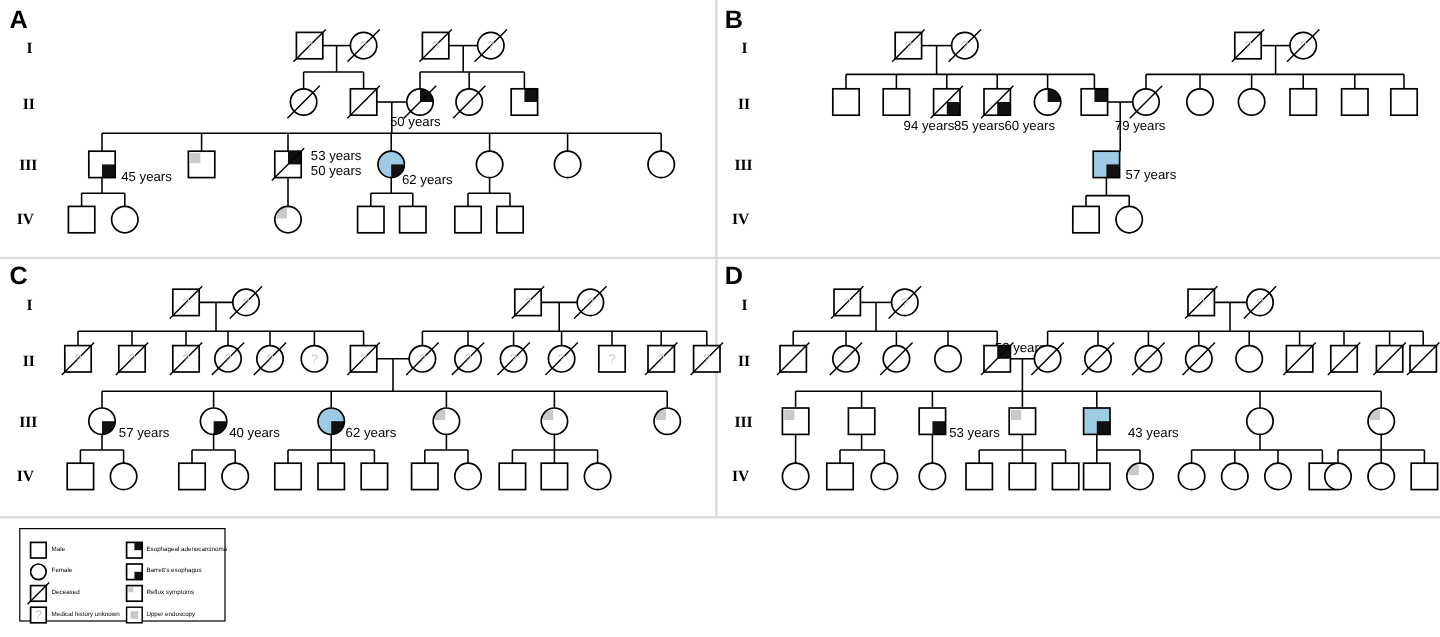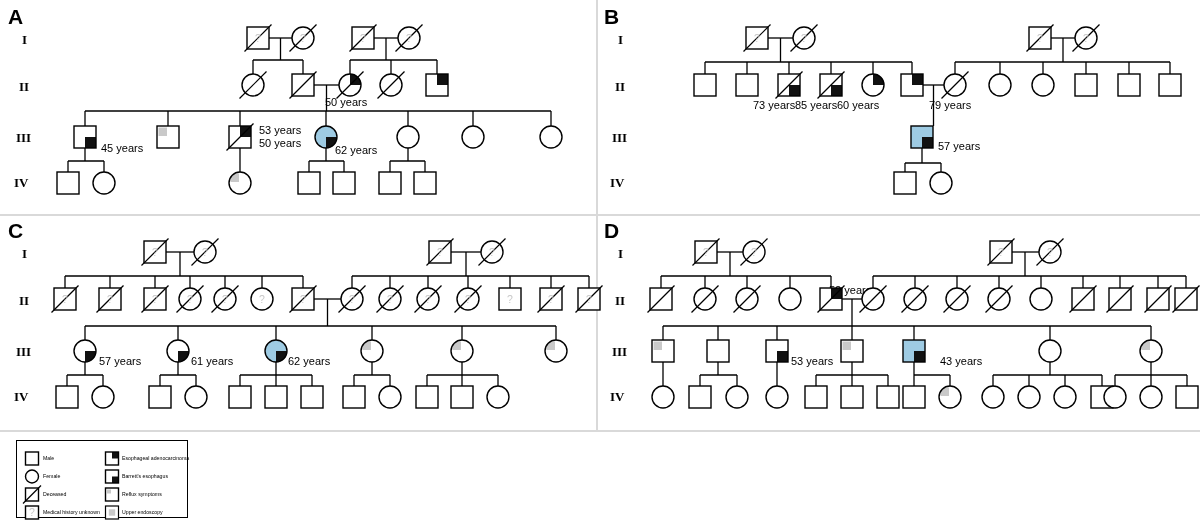--- a/index.html
+++ b/index.html
@@ -47,28 +47,28 @@
   <div class="gen-label" style="left:615px;top:294px;">II</div>
   <div class="gen-label" style="left:612px;top:345px;">III</div>
   <div class="gen-label" style="left:610px;top:390px;">IV</div>
 
   <div class="age-label" style="left:325px;top:96px;">50 years</div>
   <div class="age-label" style="left:101px;top:142px;text-align:right;">45 years</div>
   <div class="age-label" style="left:259px;top:124px;">53 years</div>
   <div class="age-label" style="left:259px;top:137px;">50 years</div>
   <div class="age-label" style="left:335px;top:144px;">62 years</div>
 
-  <div class="age-label" style="left:753px;top:99px;">73 years</div>
+  <div class="age-label" style="left:753px;top:99px;">94 years</div>
   <div class="age-label" style="left:795px;top:99px;">85 years</div>
   <div class="age-label" style="left:837px;top:99px;">60 years</div>
   <div class="age-label" style="left:929px;top:99px;">79 years</div>
   <div class="age-label" style="left:938px;top:140px;">57 years</div>
 
   <div class="age-label" style="left:99px;top:355px;">57 years</div>
-  <div class="age-label" style="left:191px;top:355px;">61 years</div>
+  <div class="age-label" style="left:191px;top:355px;">40 years</div>
   <div class="age-label" style="left:288px;top:355px;">62 years</div>
 
   <div class="age-label" style="left:829px;top:284px;">52 years</div>
   <div class="age-label" style="left:791px;top:355px;">53 years</div>
   <div class="age-label" style="left:940px;top:355px;">43 years</div>
 
   <svg class="ped" viewBox="0 0 1200 531">
     <defs>
       <clipPath id="sqClip">
           <rect x="-11" y="-11" width="22" height="22"></rect>

